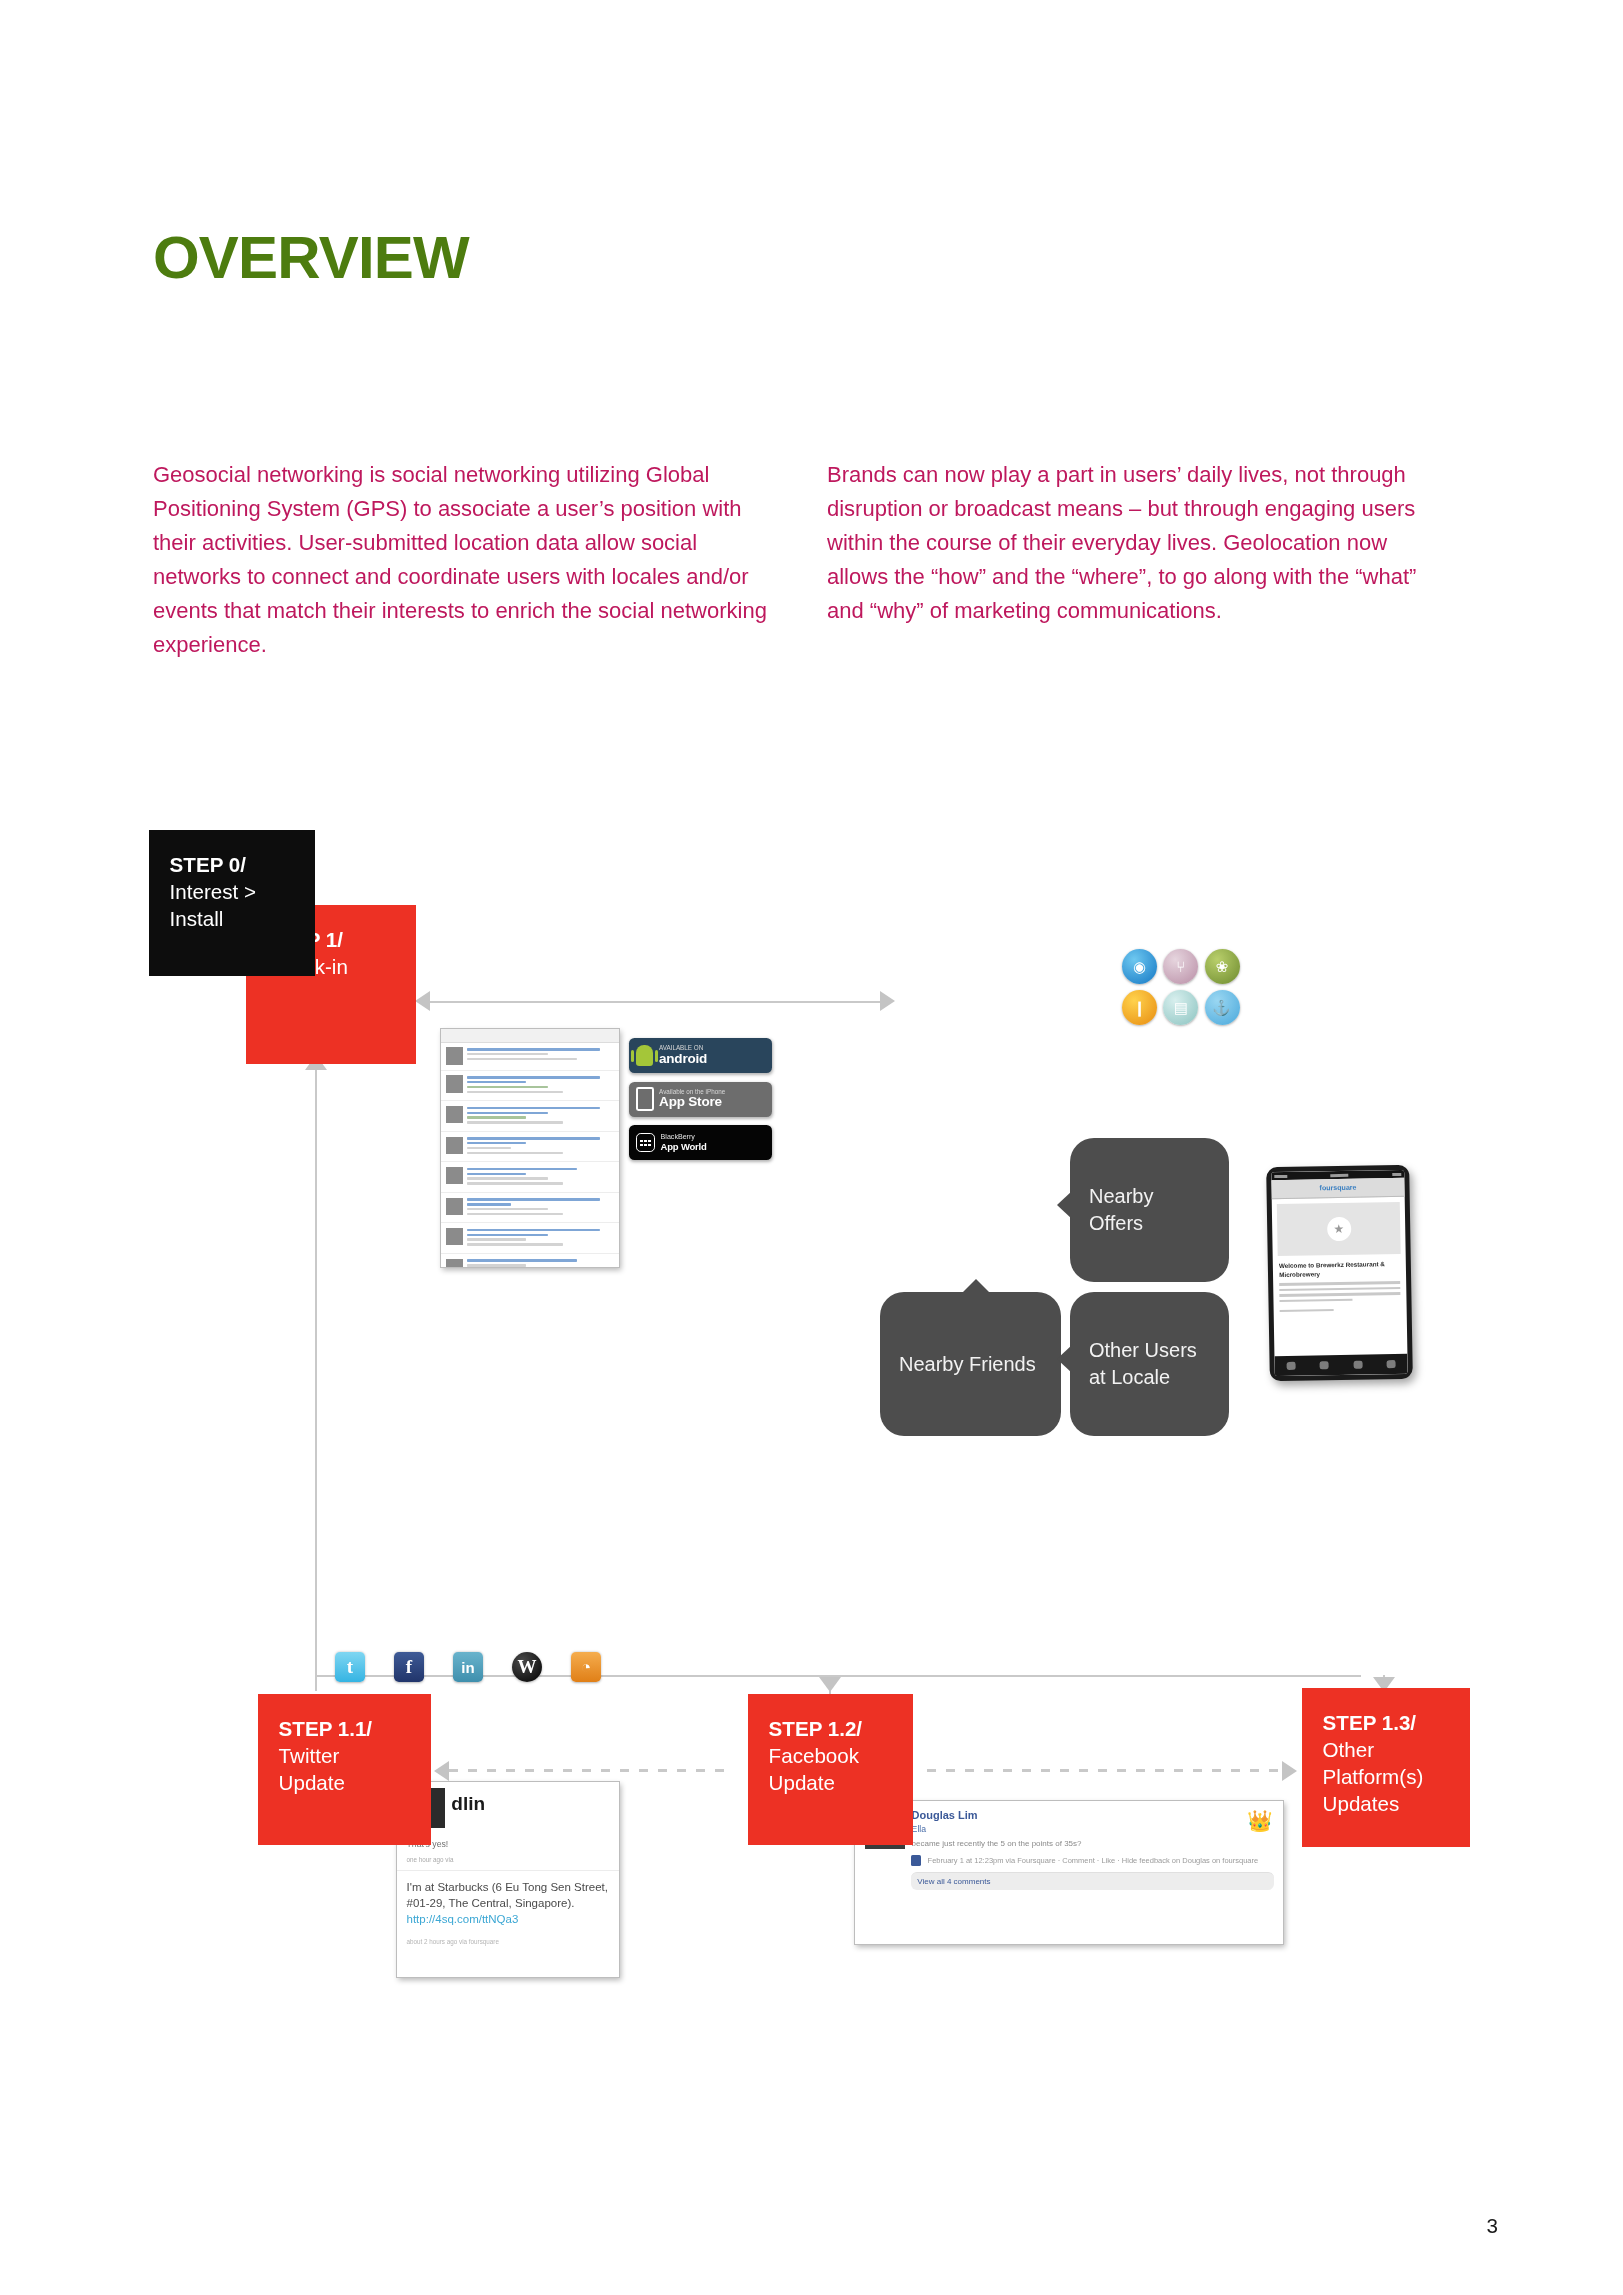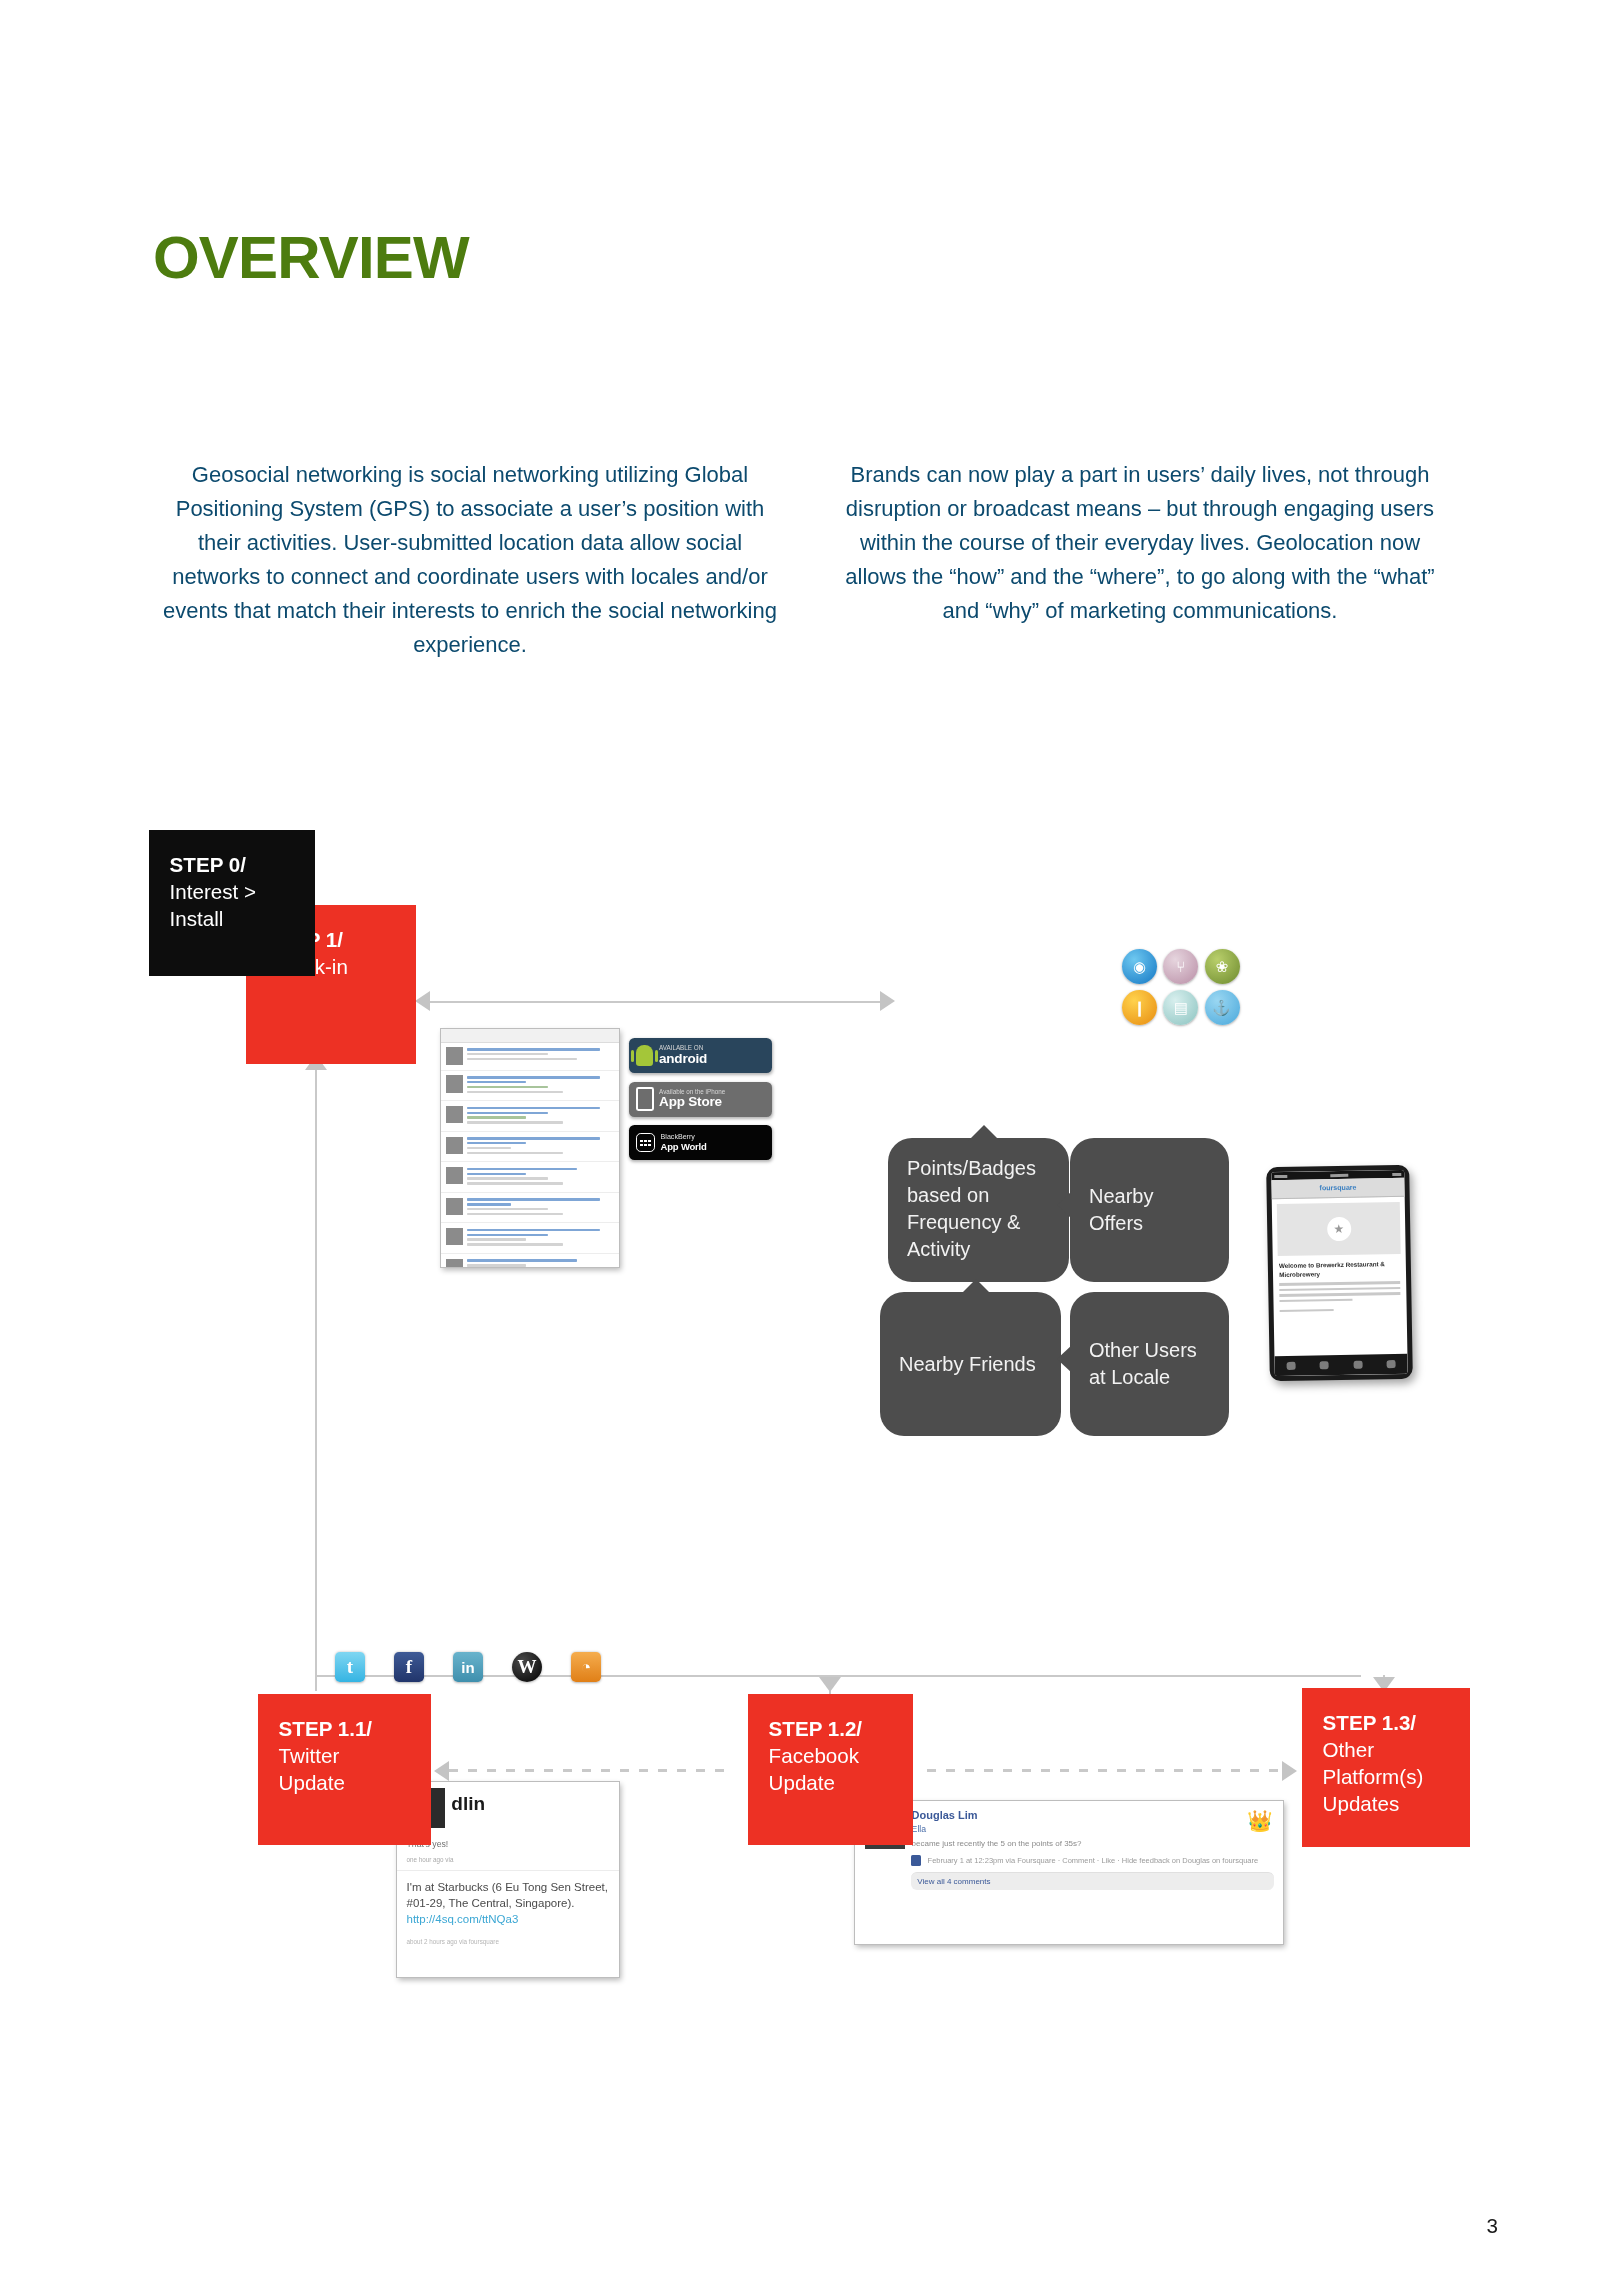--- a/index.html
+++ b/index.html
@@ -16,21 +16,21 @@
   
   .title{
     position:absolute;left:153px;top:228px;
     font-size:60px;font-weight:bold;letter-spacing:-0.8px;
     color:#4d7c0f;line-height:1;
   }
 
   
   .col{
     position:absolute;top:458px;
-    font-size:22px;line-height:34px;color:#0c4a6e;text-align:center;
+    font-size:22px;line-height:34px;color:#be185d;
   }
   .col p{margin:0;}
   .col-left{left:153px;width:634px;}
   .col-right{left:827px;width:626px;}
 
   
   .diagram{position:absolute;left:0;top:808px;width:1623px;height:1237px;}
 
   
   .box{
@@ -387,23 +387,20 @@
           </div>
         <div class="circ c5">
             <span>▤</span>
           </div>
         <div class="circ c6">
             <span>⚓</span>
           </div>
       </div>
     </div>
 
-    <div class="bub bub1 bub-tailtop">
-      <span>Points/Badges based on Frequency &amp; Activity</span>
-    </div>
     <div class="bub bub2 bub-tailleft">
       <span>Nearby Offers</span>
     </div>
     <div class="bub bub3 bub-tailtop">
       <span>Nearby Friends</span>
     </div>
     <div class="bub bub4 bub-tailleft">
       <span>Other Users at Locale</span>
     </div>
 

